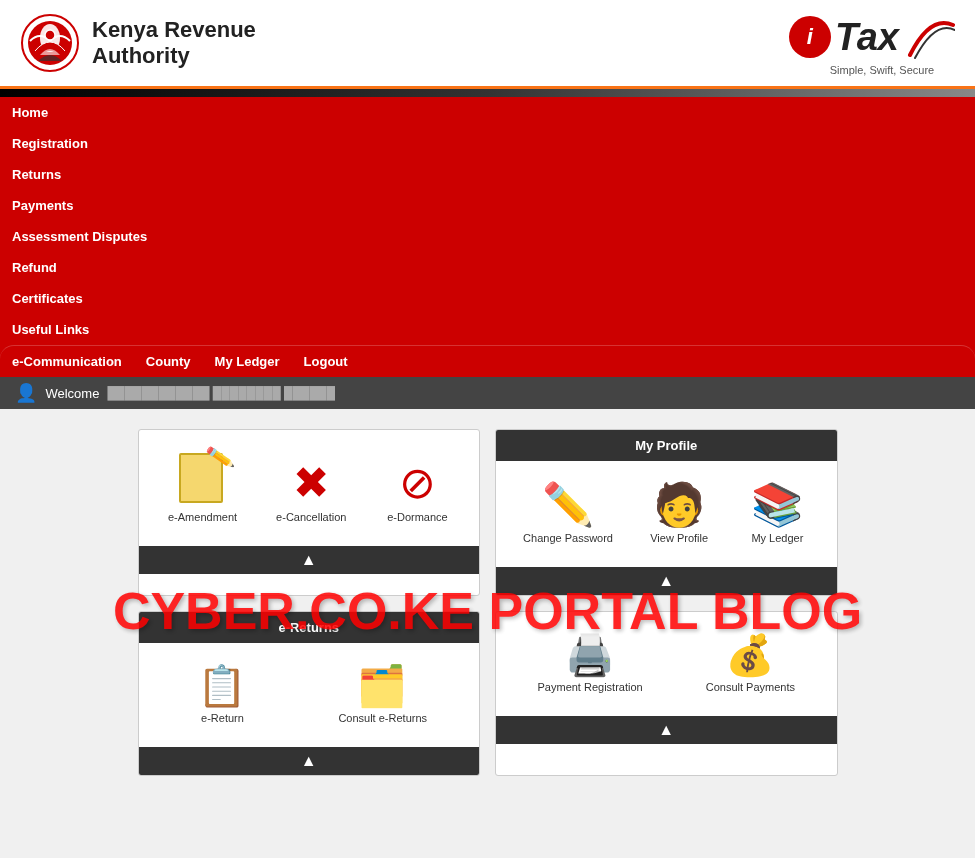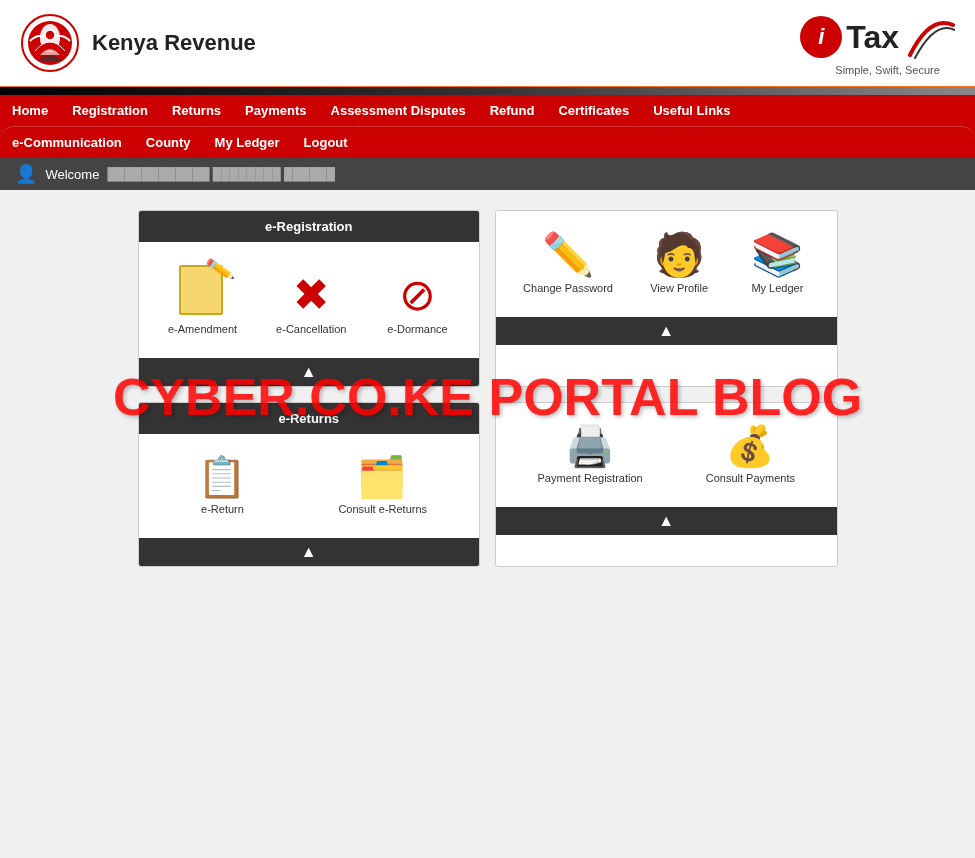--- a/index.html
+++ b/index.html
@@ -1,34 +1,34 @@
 <!DOCTYPE html>
 <html><head>
   <meta charset="utf-8">
   <style>
     * { margin: 0; padding: 0; box-sizing: border-box; }
     body { font-family: Arial, sans-serif; background: #f0f0f0; width: 975px; min-height: 858px; }
 
     
-    .header { background: #fff; display: flex; align-items: center; justify-content: space-between; padding: 10px 20px; border-bottom: 1px solid #f97316; }
+    .header { background: #fff; display: flex; align-items: center; justify-content: space-between; padding: 10px 20px; border-bottom: 3px solid #f97316; }
     .header-left { display: flex; align-items: center; gap: 12px; }
     .kra-logo { width: 60px; height: 60px; position: relative; }
     .kra-logo svg { width: 60px; height: 60px; }
     .kra-title { font-size: 22px; font-weight: bold; color: #222; line-height: 1.2; }
     .kra-title span { display: block; }
     .itax-logo { display: flex; flex-direction: column; align-items: center; }
     .itax-tagline { font-size: 11px; color: #555; margin-left: 20px; }
 
     
     .header-separator { height: 8px; background: linear-gradient(to right, #000 0%, #333 50%, #888 100%); }
 
     
     .navbar { background: #cc0000; display: flex; flex-wrap: wrap; padding: 0; }
     .navbar a { color: #fff; text-decoration: none; padding: 8px 12px; font-size: 13px; font-weight: bold; display: inline-block; }
-    .navbar .row1 { display: flex; width: 100%; }
+    .navbar .row1 { display: flex; width: 100%; flex-direction: column; }
     .navbar .row2 { display: flex; width: 100%; border-top: 1px solid rgba(255,255,255,0.2); border-radius: 14px; }
 
     
     .welcome-bar { background: #444; color: #fff; padding: 5px 15px; font-size: 13px; display: flex; align-items: center; gap: 8px; }
     .welcome-bar .user-icon { font-size: 18px; }
 
     
     .content { padding: 20px 30px; background: #f0f0f0; }
 
     
@@ -64,28 +64,29 @@
 
         <path d="M10 28 Q20 18 30 28" fill="none" stroke="#fff" stroke-width="2"></path>
         <path d="M50 28 Q40 18 30 28" fill="none" stroke="#fff" stroke-width="2"></path>
         <circle cx="30" cy="22" r="5" fill="#c00" stroke="#fff" stroke-width="1.5"></circle>
 
         <path d="M18 48 Q30 36 42 48" fill="#333" opacity="0.7"></path>
       </svg>
     </div>
     <div class="kra-title">
       <span>Kenya Revenue</span>
+      <span>Authority</span>
     </div>
   </div>
 
   <div class="itax-logo">
     <div style="display:flex; align-items:center; gap:4px;">
 
       <div style="width:42px; height:42px; background:#c00; border-radius:50%; display:flex; align-items:center; justify-content:center; color:#fff; font-size:22px; font-weight:bold; font-style:italic;">i</div>
-      <div style="font-size:32px; font-weight:bold; color:#222; line-height:1;">Tax</div>
+      <div style="font-size:38px; font-weight:bold; color:#222; font-style:italic; line-height:1;">Tax</div>
 
       <div style="margin-left:2px;">
         <svg width="50" height="50" viewBox="0 0 50 50">
           <path d="M5 45 Q25 5 48 15" fill="none" stroke="#c00" stroke-width="4" stroke-linecap="round"></path>
           <path d="M10 48 Q30 10 50 20" fill="none" stroke="#333" stroke-width="2" stroke-linecap="round"></path>
         </svg>
       </div>
     </div>
     <div class="itax-tagline">Simple, Swift, Secure</div>
   </div>
@@ -117,21 +118,20 @@
   <span>Welcome</span>
   <span style="color:#aaa; font-size:12px;">████████████ ████████ ██████</span>
 </div>
 
 <div class="content">
   <div class="dashboard-grid">
 
     <div class="watermark">CYBER.CO.KE PORTAL BLOG</div>
 
     <div class="panel">
-      <div class="panel-header">e-Registration</div>
       <div class="panel-body">
         <div class="icon-item">
           <div style="position:relative; width:48px; height:52px;">
             <div style="width:44px; height:50px; background:#f5d76e; border:2px solid #c8a820; position:absolute; top:0; left:0; border-radius:2px;"></div>
             <div style="position:absolute; top:-8px; right:-8px; font-size:22px; transform:rotate(-10deg);">✏️</div>
           </div>
           <span class="label">e-Amendment</span>
         </div>
         <div class="icon-item">
           <div style="font-size:44px; color:#c00; line-height:1;">✖</div>
@@ -139,20 +139,21 @@
         </div>
         <div class="icon-item">
           <div style="font-size:44px; color:#c00; line-height:1;">⊘</div>
           <span class="label">e-Dormance</span>
         </div>
       </div>
       <div class="panel-footer">▲</div>
     </div>
 
     <div class="panel">
+      <div class="panel-header">My Profile</div>
       <div class="panel-body">
         <div class="icon-item">
           <div style="font-size:42px; line-height:1;">✏️</div>
           <span class="label">Change Password</span>
         </div>
         <div class="icon-item">
           <div style="font-size:42px; line-height:1;">🧑</div>
           <span class="label">View Profile</span>
         </div>
         <div class="icon-item">

